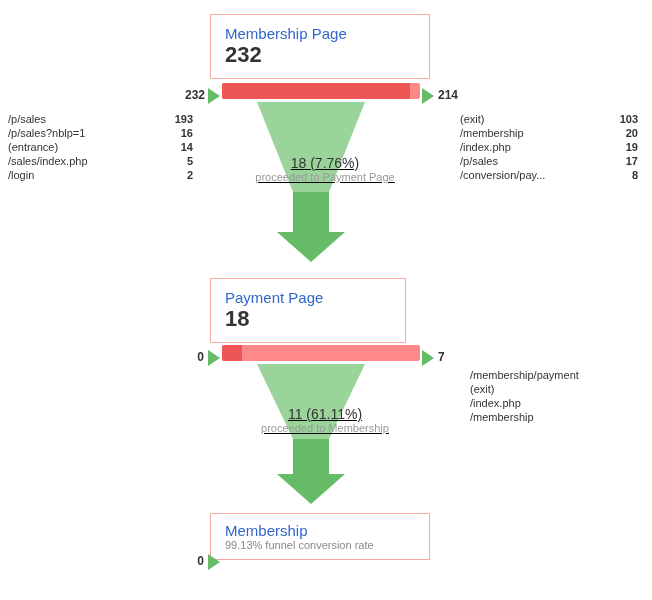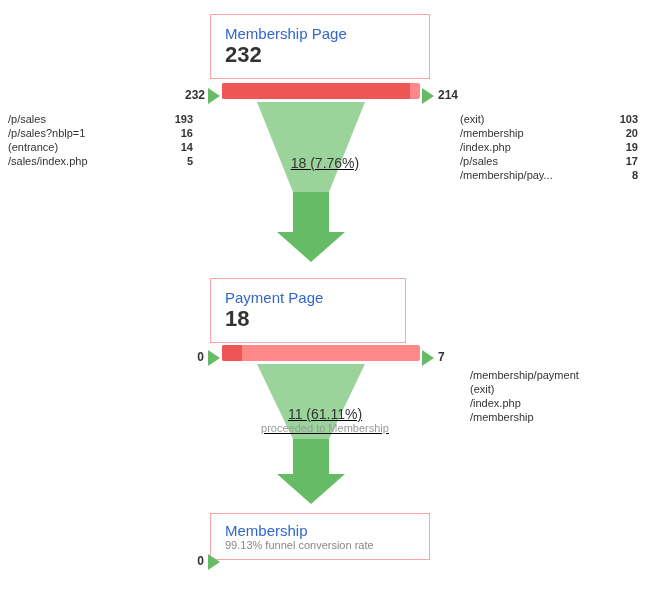--- a/index.html
+++ b/index.html
@@ -132,56 +132,61 @@
         <span class="val">16</span>
       </div>
       <div class="side-list-item">
         <span class="label">(entrance)</span>
         <span class="val">14</span>
       </div>
       <div class="side-list-item">
         <span class="label">/sales/index.php</span>
         <span class="val">5</span>
       </div>
+      <div class="side-list-item">
+        <span class="label">/login</span>
+        <span class="val">2</span>
+      </div>
     </div>
 
   <div class="side-list" style="left:460px; top:112px; width:178px;">
   <div class="side-list-item">
         <span class="label">(exit)</span>
         <span class="val">103</span>
       </div>
       <div class="side-list-item">
         <span class="label">/membership</span>
         <span class="val">20</span>
       </div>
       <div class="side-list-item">
         <span class="label">/index.php</span>
         <span class="val">19</span>
       </div>
       <div class="side-list-item">
         <span class="label">/p/sales</span>
         <span class="val">17</span>
       </div>
       <div class="side-list-item">
-        <span class="label">/membership/pay...</span>
+        <span class="label">/conversion/pay...</span>
         <span class="val">8</span>
       </div>
     </div>
 
   <svg class="funnel-svg" style="left:257px; top:102px;" width="108" height="170">
 
     <polygon points="0,0 108,0 72,90 36,90" fill="#88cc88" opacity="0.85"></polygon>
 
     <rect x="36" y="90" width="36" height="40" fill="#66bb66"></rect>
 
     <polygon points="20,130 88,130 54,160" fill="#66bb66"></polygon>
   </svg>
 
   <div class="proceed-label" style="left:215px; top:155px; width:220px;">
     <div class="pct">18 (7.76%)</div>
+    <div class="desc">proceeded to Payment Page</div>
   </div>
 
   <div class="stage-box" style="left:210px; top:278px; width:196px; padding:10px 14px;">
     <div class="stage-title">Payment Page</div>
     <div class="stage-number">18</div>
   </div>
 
   <div class="count-label" style="left:182px; top:350px; text-align:right; width:22px;">0</div>
   <div class="arrow-right" style="left:208px; top:350px;"></div>
 

